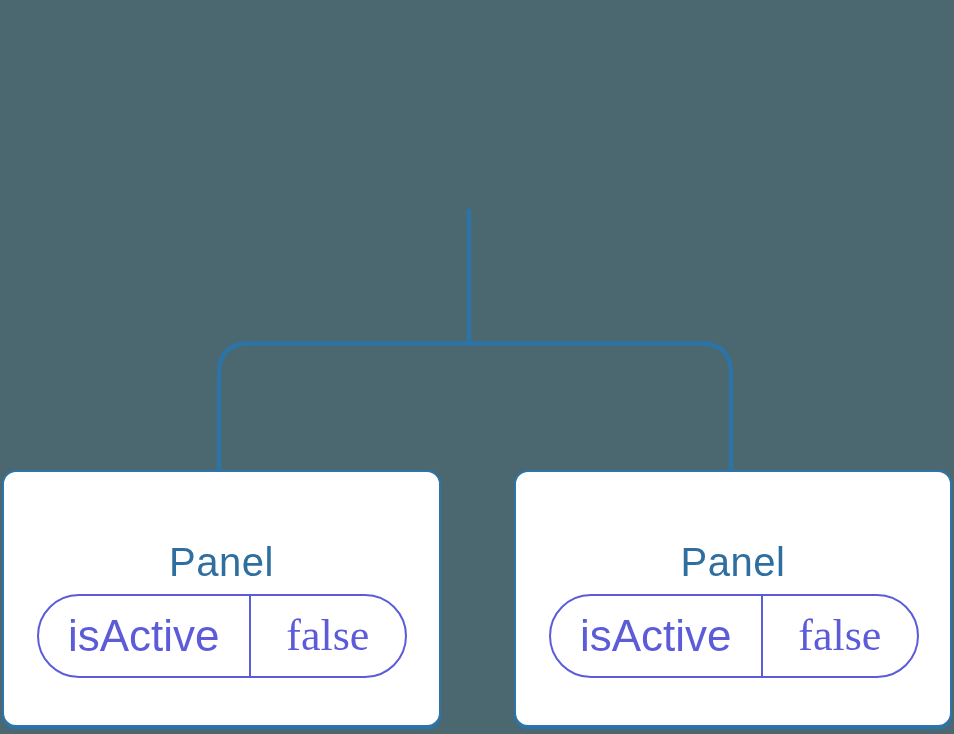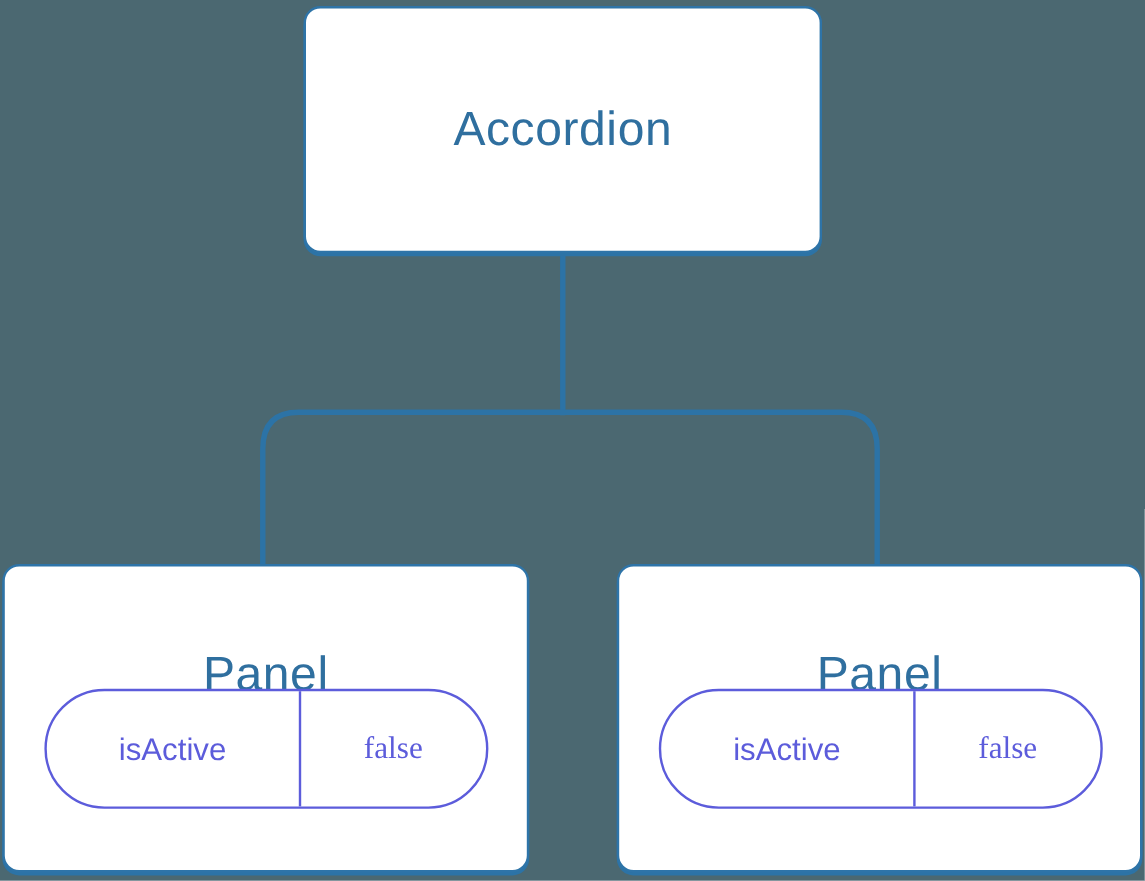--- a/index.html
+++ b/index.html
@@ -65,28 +65,28 @@
   .panel-title {
     position: absolute;
     top: 46px; left: 0;
     width: 100%;
     text-align: center;
     margin-top: 24px;
   }
 
   .pill {
     position: absolute;
-    left: 33px; top: 102px;
-    width: 370px; height: 100px;
+    left: 33px; top: 122px;
+    width: 370px; height: 84px;
     border: 2.5px solid var(--state-purple);
     border-radius: 50px;
     display: flex;
     align-items: stretch;
     color: var(--state-purple);
-    font-size: 26px;
+    font-size: 44px;
     line-height: 1;
   }
   .pill-key {
     width: 57.8%;
     display: flex;
     align-items: center;
     justify-content: center;
     border-right: 2.5px solid var(--state-purple);
     white-space: nowrap;
   }
@@ -102,23 +102,20 @@
 </head>
 <body>
 
 <div id="canvas">
 
   <svg id="connectors" viewBox="0 0 954 734" xmlns="http://www.w3.org/2000/svg">
     <path d="M469 209 L469 346"></path>
     <path d="M219 472 L219 374 Q219 343.5 249 343.5 L701 343.5 Q731 343.5 731 374 L731 472"></path>
   </svg>
 
-  <div class="node" id="root-node">
-    <div class="node-title">Accordion</div>
-  </div>
 
   <div class="node panel" id="panel-1">
     <div class="node-title panel-title">Panel</div>
     <div class="pill">
       <div class="pill-key">isActive</div>
       <div class="pill-value">false</div>
     </div>
   </div>
 
   <div class="node panel" id="panel-2">

